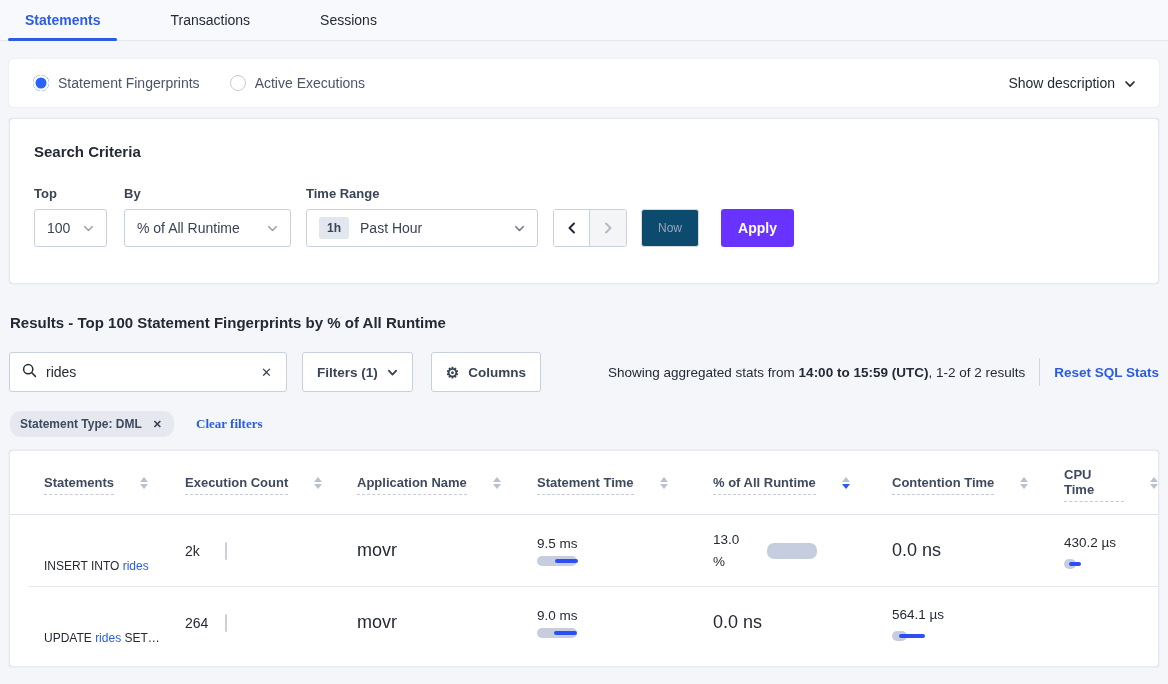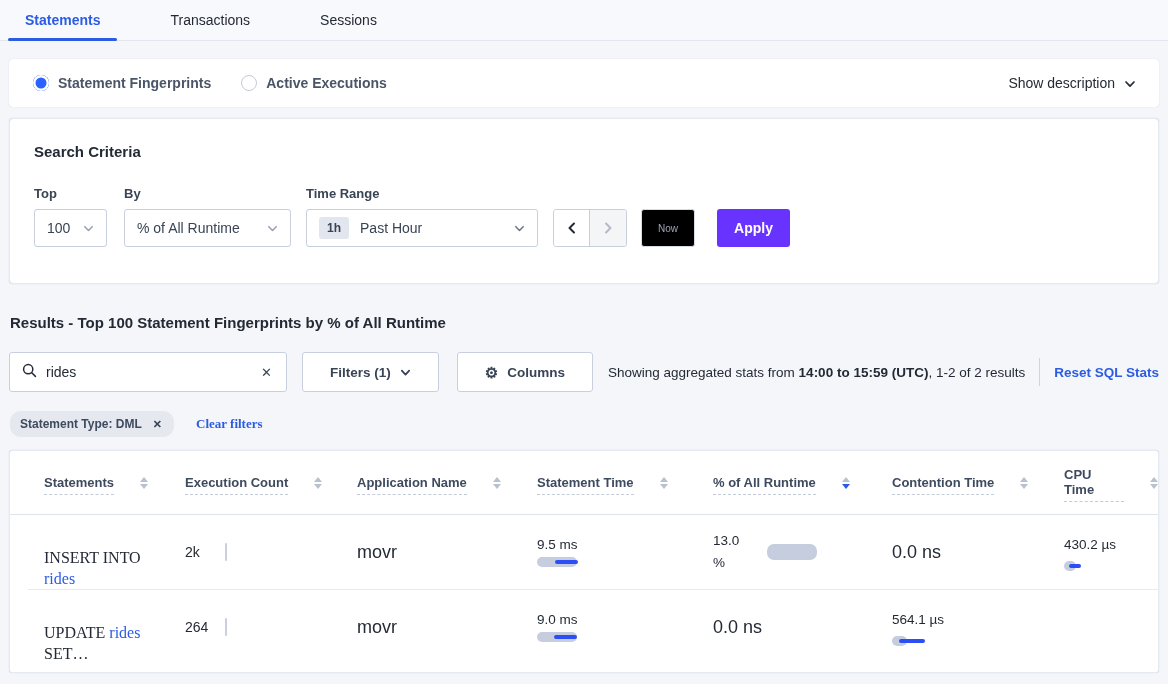--- a/index.html
+++ b/index.html
@@ -15,21 +15,21 @@
 
   
   .tabbar{display:flex;align-items:stretch;height:41px;border-bottom:1px solid #e2e6ee;padding-left:8px;background:#f8f9fc;}
   .tab{position:relative;display:flex;align-items:center;padding:0 17px;margin-right:36px;cursor:pointer;color:var(--textDark);}
   .tab.active{color:var(--accent);font-weight:600;}
   .tab.active::after{content:"";position:absolute;left:0;right:0;bottom:-1px;height:3px;background:var(--accent);border-radius:2px;}
 
   
   .card{background:#fff;border-radius:4px;margin:0 9px;box-shadow:0 0 1px rgba(60,70,90,.25);}
   .radio-row{margin-top:18px;height:48px;display:flex;align-items:center;padding:0 24px;}
-  .radio-opt{display:flex;align-items:flex-end;margin-right:30px;cursor:pointer;color:#4a5568;font-weight:bold;}
+  .radio-opt{display:flex;align-items:flex-end;margin-right:30px;cursor:pointer;color:#4a5568;}
   .radio-circ{width:16px;height:16px;border-radius:50%;margin-right:9px;flex:0 0 auto;}
   .radio-circ.on{background:var(--radio);box-shadow:inset 0 0 0 2.5px #fff,inset 0 0 0 8px var(--radio);}
   .radio-circ.off{background:#fff;border:1px solid #c4cad4;}
   .show-desc{margin-left:auto;display:flex;align-items:center;gap:9px;color:var(--textDark);cursor:pointer;}
 
   .chev{width:11px;height:11px;display:inline-block;}
   .chev svg{display:block;}
 
   
   .criteria{margin-top:11px;border:1px solid var(--borderLight);padding:24px 24px 28px;height:166px;}
@@ -39,30 +39,30 @@
   .select{height:38px;border:1px solid var(--inputBorder);border-radius:3px;background:#fff;display:flex;align-items:center;padding:0 12px;color:var(--textSlate);cursor:pointer;}
   .select .val{margin-right:auto;}
   .sel-top{width:73px;margin-right:17px;}
   .sel-by{width:167px;margin-right:15px;}
   .sel-tr{width:232px;margin-right:15px;}
   .tr-badge{background:#e2e6ef;border-radius:3px;font-size:12px;font-weight:700;color:var(--textSlate);padding:4px 8px;margin-right:11px;}
   .arrow-group{display:flex;height:38px;border:1px solid var(--inputBorder);border-radius:3px;overflow:hidden;margin-right:14px;background:#fff;}
   .arrow-btn{width:36px;display:flex;align-items:center;justify-content:center;cursor:pointer;background:#fff;border:none;}
   .arrow-btn.prev{border-right:1px solid var(--inputBorder);}
   .arrow-btn.next{background:#f4f5f7;cursor:default;}
-  .btn-now{height:38px;padding:0 16px;border:1px solid #d5dae4;border-radius:3px;background:#000000;color:var(--muted);font-size:10px;margin-right:22px;cursor:pointer;font-family:inherit;}
+  .btn-now{height:38px;padding:0 16px;border:1px solid #d5dae4;border-radius:3px;background:#0c4a6e;color:var(--muted);font-size:12px;margin-right:22px;cursor:pointer;font-family:inherit;}
   .btn-apply{height:38px;width:73px;border:none;border-radius:3px;background:var(--purple);color:#fff;font-weight:700;font-size:14px;cursor:pointer;font-family:inherit;}
 
   
   .results-title{margin:30px 10px 0;font-size:15px;font-weight:700;color:var(--textDark);}
   .controls-row{display:flex;align-items:center;margin:21px 9px 0;}
   .search-box{width:278px;height:40px;border:1px solid var(--inputBorder);border-radius:3px;background:#fff;display:flex;align-items:center;padding:0 12px;}
   .search-box input{border:none;outline:none;flex:1;font-size:14px;font-family:inherit;color:var(--textDark);margin-left:9px;background:transparent;}
   .x-clear{color:var(--textSlate);font-size:13px;cursor:pointer;padding:0 2px;}
-  .btn-white{height:40px;border:1px solid var(--inputBorder);border-radius:3px;background:#fff;display:flex;align-items:center;gap:9px;padding:0 27px;font-size:13.5px;font-weight:600;color:var(--textSlate);cursor:pointer;font-family:inherit;}
+  .btn-white{height:40px;border:1px solid var(--inputBorder);border-radius:3px;background:#fff;display:flex;align-items:center;gap:9px;padding:0 14px;font-size:13.5px;font-weight:600;color:var(--textSlate);cursor:pointer;font-family:inherit;}
   .btn-filters{margin-left:15px;}
   .btn-columns{margin-left:18px;}
   .gear{font-size:15px;line-height:1;color:var(--textSlate);}
   .stats{margin-left:auto;font-size:13.5px;color:var(--textDark);white-space:nowrap;}
   .stats b{font-weight:700;}
   .vdiv{width:1px;height:28px;background:#cfd5e0;margin:0 14px;}
   .link{color:var(--accent);text-decoration:none;}
   .reset-link{font-size:13.5px;font-weight:600;white-space:nowrap;cursor:pointer;}
 
   .chips-row{display:flex;align-items:center;margin:19px 10px 0;gap:22px;}
@@ -76,21 +76,21 @@
   .thead{border-bottom:1px solid #dfe4ec;padding:16px 0 12px;}
   .th{display:flex;align-items:center;cursor:pointer;}
   .th:first-child{padding-left:34px;}
   .th .lbl{font-size:13px;font-weight:700;color:#3e4a5e;border-bottom:1px dashed #c3cbd8;padding-bottom:4px;}
   .sorter{display:flex;flex-direction:column;gap:2px;margin-left:26px;margin-bottom:4px;}
   .car-up{width:0;height:0;border-left:4px solid transparent;border-right:4px solid transparent;border-bottom:5px solid #b9c1cf;}
   .car-dn{width:0;height:0;border-left:4px solid transparent;border-right:4px solid transparent;border-top:5px solid #b9c1cf;}
   .sorter.desc .car-dn{border-top-color:var(--accent);}
   .trow{min-height:71px;}
   .rowdiv{border-top:1px solid #e7ebf1;margin-left:18px;}
-  .mono{font-family:Liberation Serif, serif;font-size:16px;line-height:21px;margin-top:32px;}
+  .mono{font-family:Liberation Sans, sans-serif;font-size:12px;line-height:21px;margin-top:32px;}
   .sqlcell{padding-left:34px;width:160px;color:var(--textDark);}
   .execcell{display:flex;align-items:center;}
   .execcell .num{width:40px;font-size:14px;}
   .vline{width:2px;height:18px;background:#c9cfdf;border-radius:1px;}
   .appcell,.contcell{font-size:18px;}
   .stack .txt{font-size:13.5px;}
   .bar{position:relative;background:var(--barGrey);border-radius:5px;height:10px;margin-top:5px;}
   .bar .line{position:absolute;top:3px;height:4px;background:var(--barBlue);border-radius:2px;}
   .pctcell{display:flex;align-items:center;gap:12px;padding-right:10px;}
   .pctcell .txt{font-size:13.5px;width:42px;line-height:22px;}

